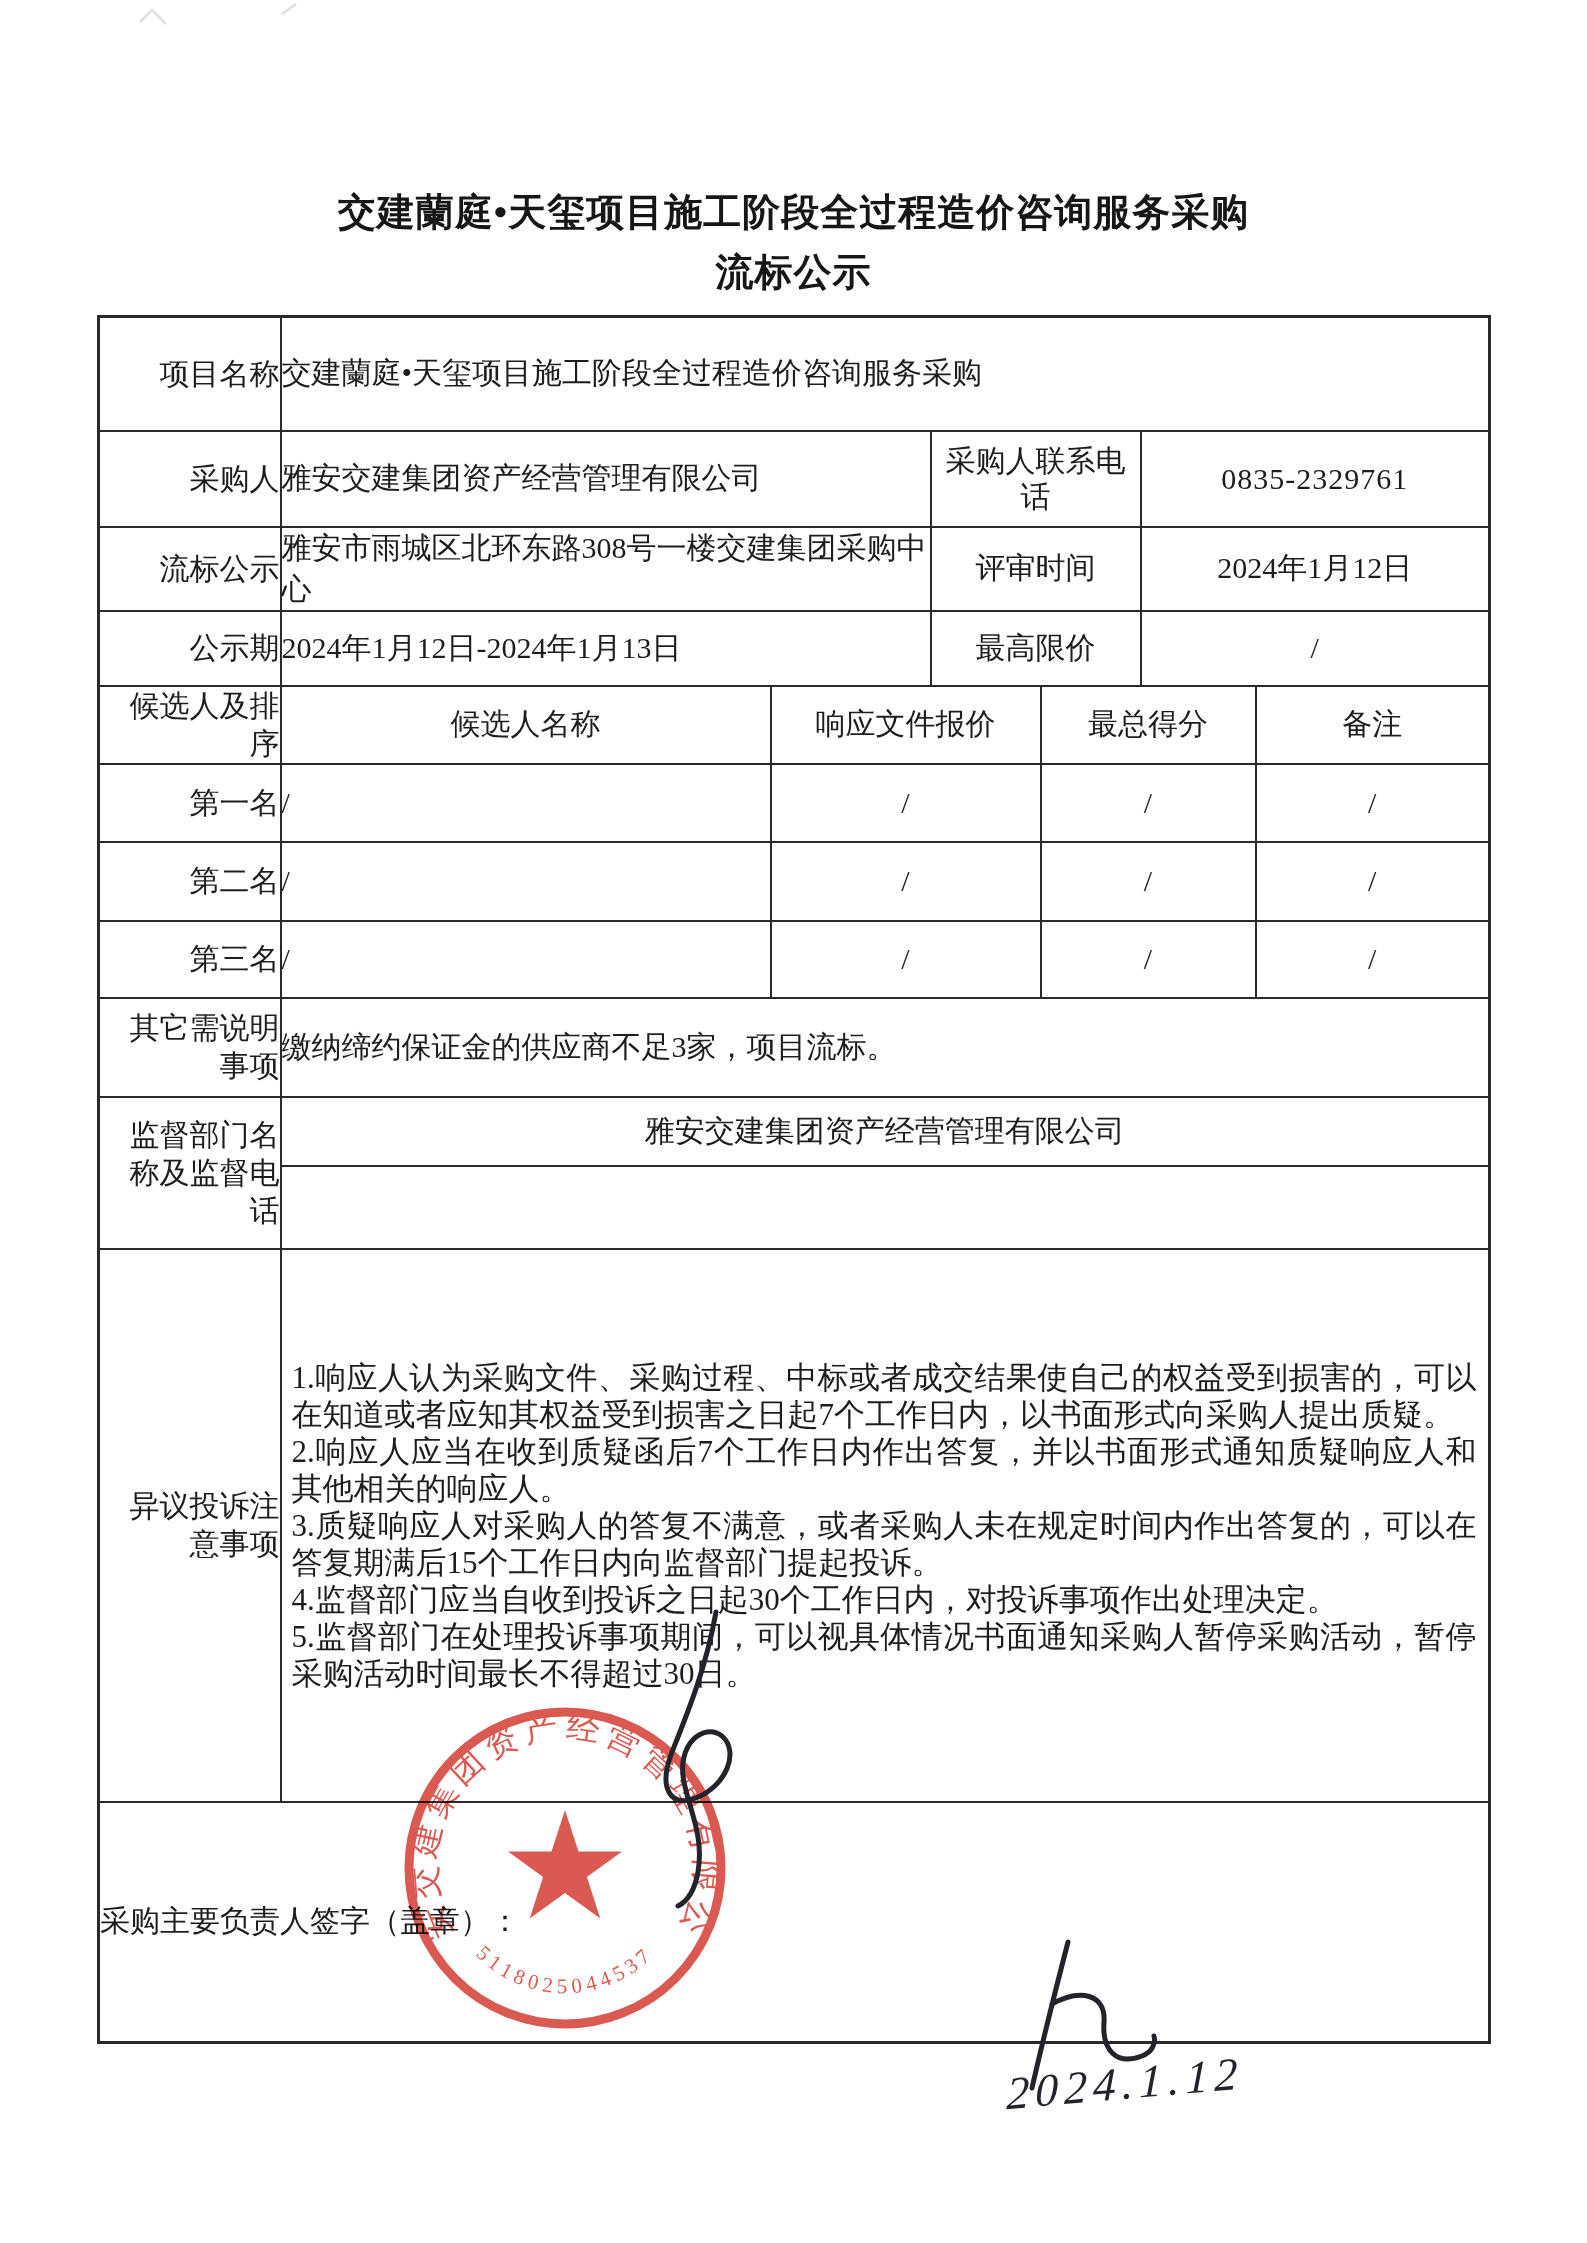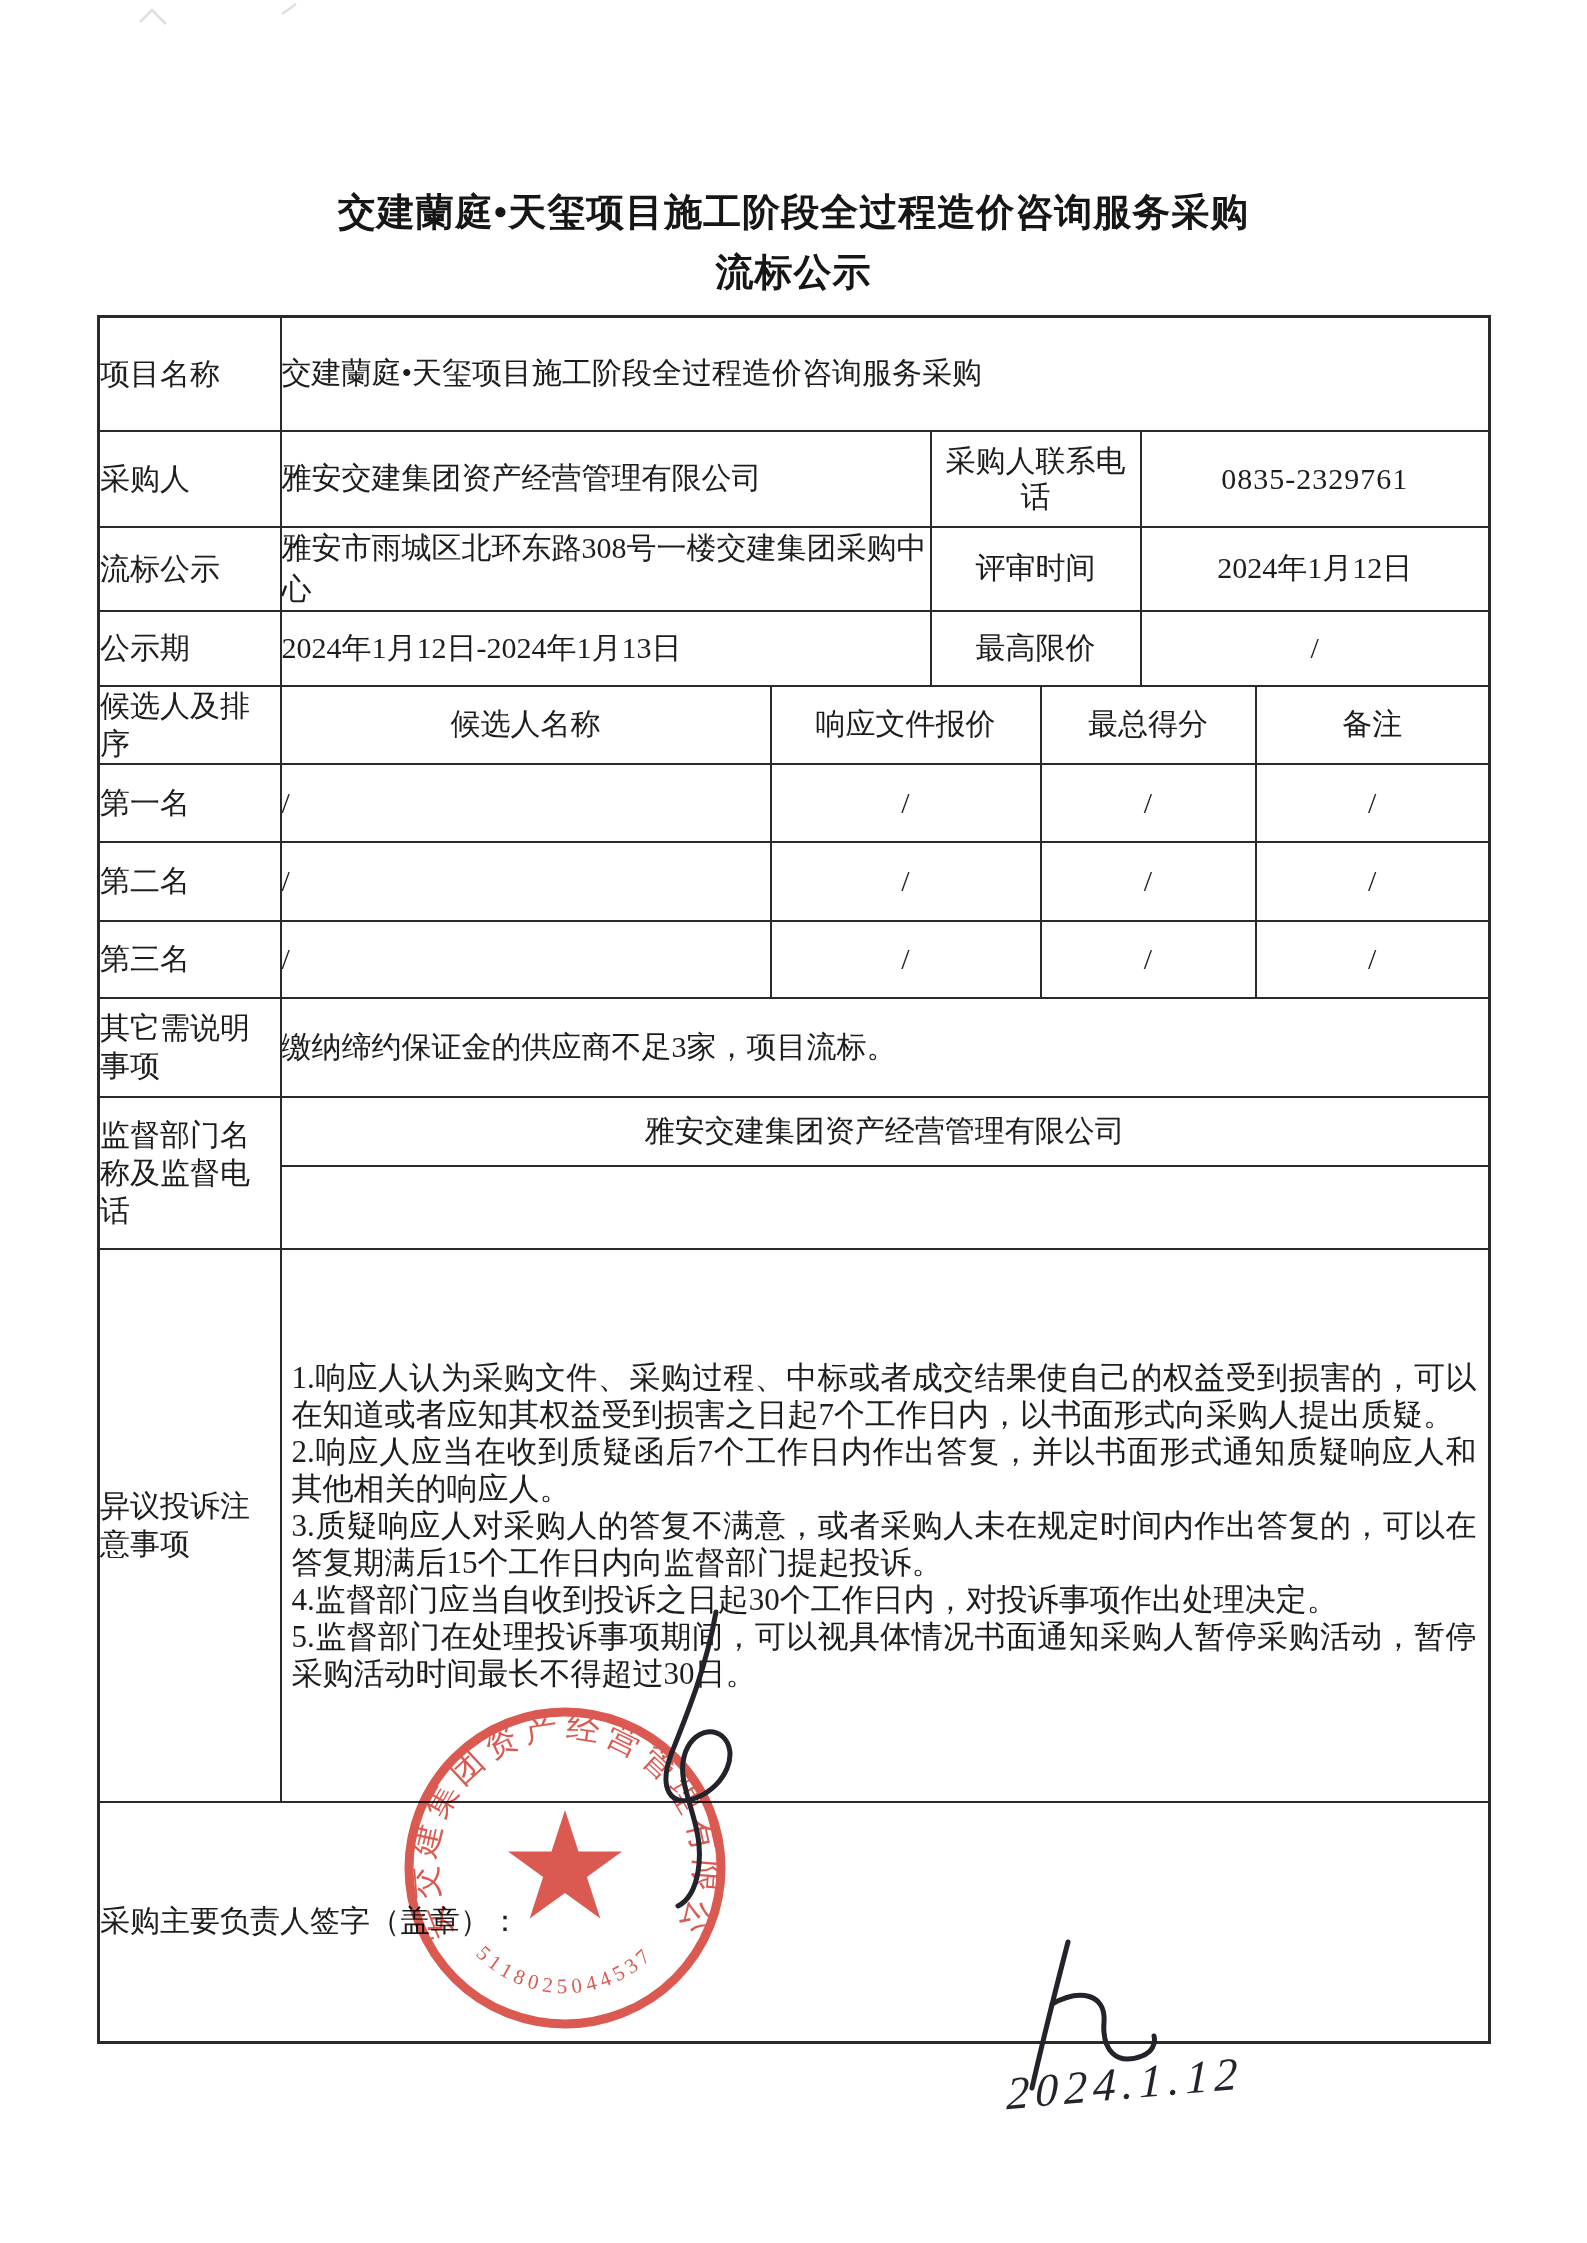--- a/index.html
+++ b/index.html
@@ -25,21 +25,21 @@
   }
   table.sheet th,table.sheet td{
     border:2px solid #2a2a2a;
     box-sizing:border-box;
     vertical-align:middle;
     font-weight:normal;
     padding:0;
     overflow:hidden;
   }
   th.labA{
-    text-align:left;
+    text-align:right;
     padding:0 24px;
     line-height:38px;
     margin-left:28px;
   }
   td.lft{text-align:left;padding-left:14px;}
   td.ctr{text-align:center;}
   td.phone-label{text-align:center;line-height:36px;padding:0 10px;}
   td.num{letter-spacing:1px;}
   .obj-wrap{
     width:1185px;margin-left:10px;

